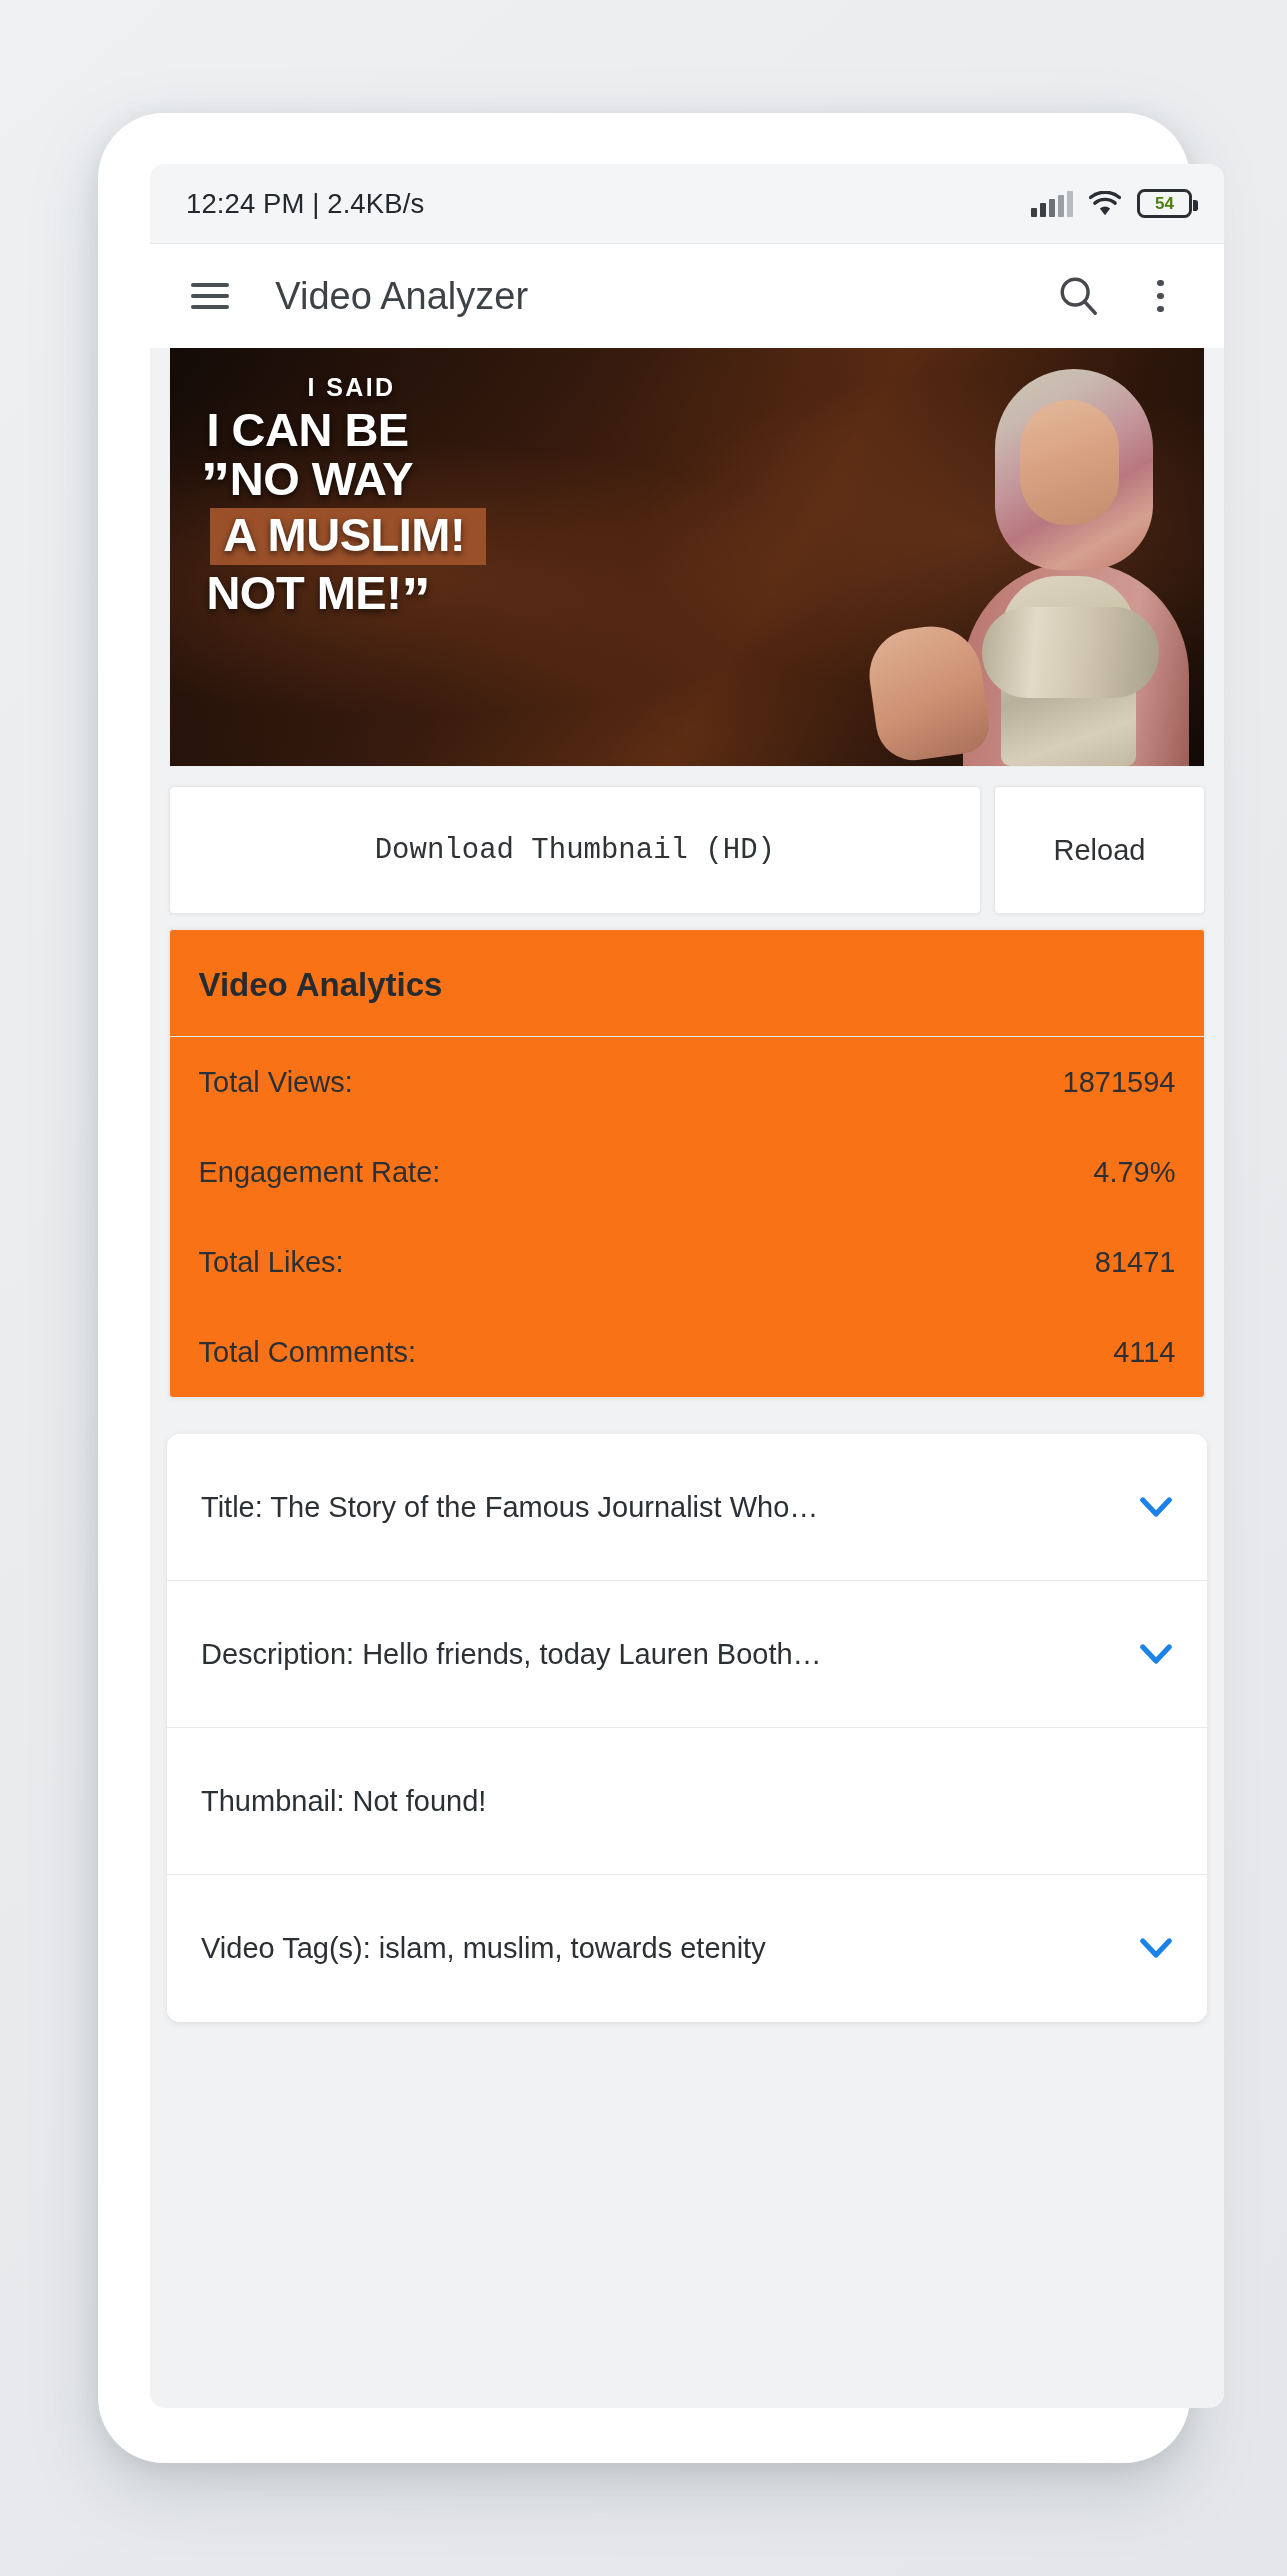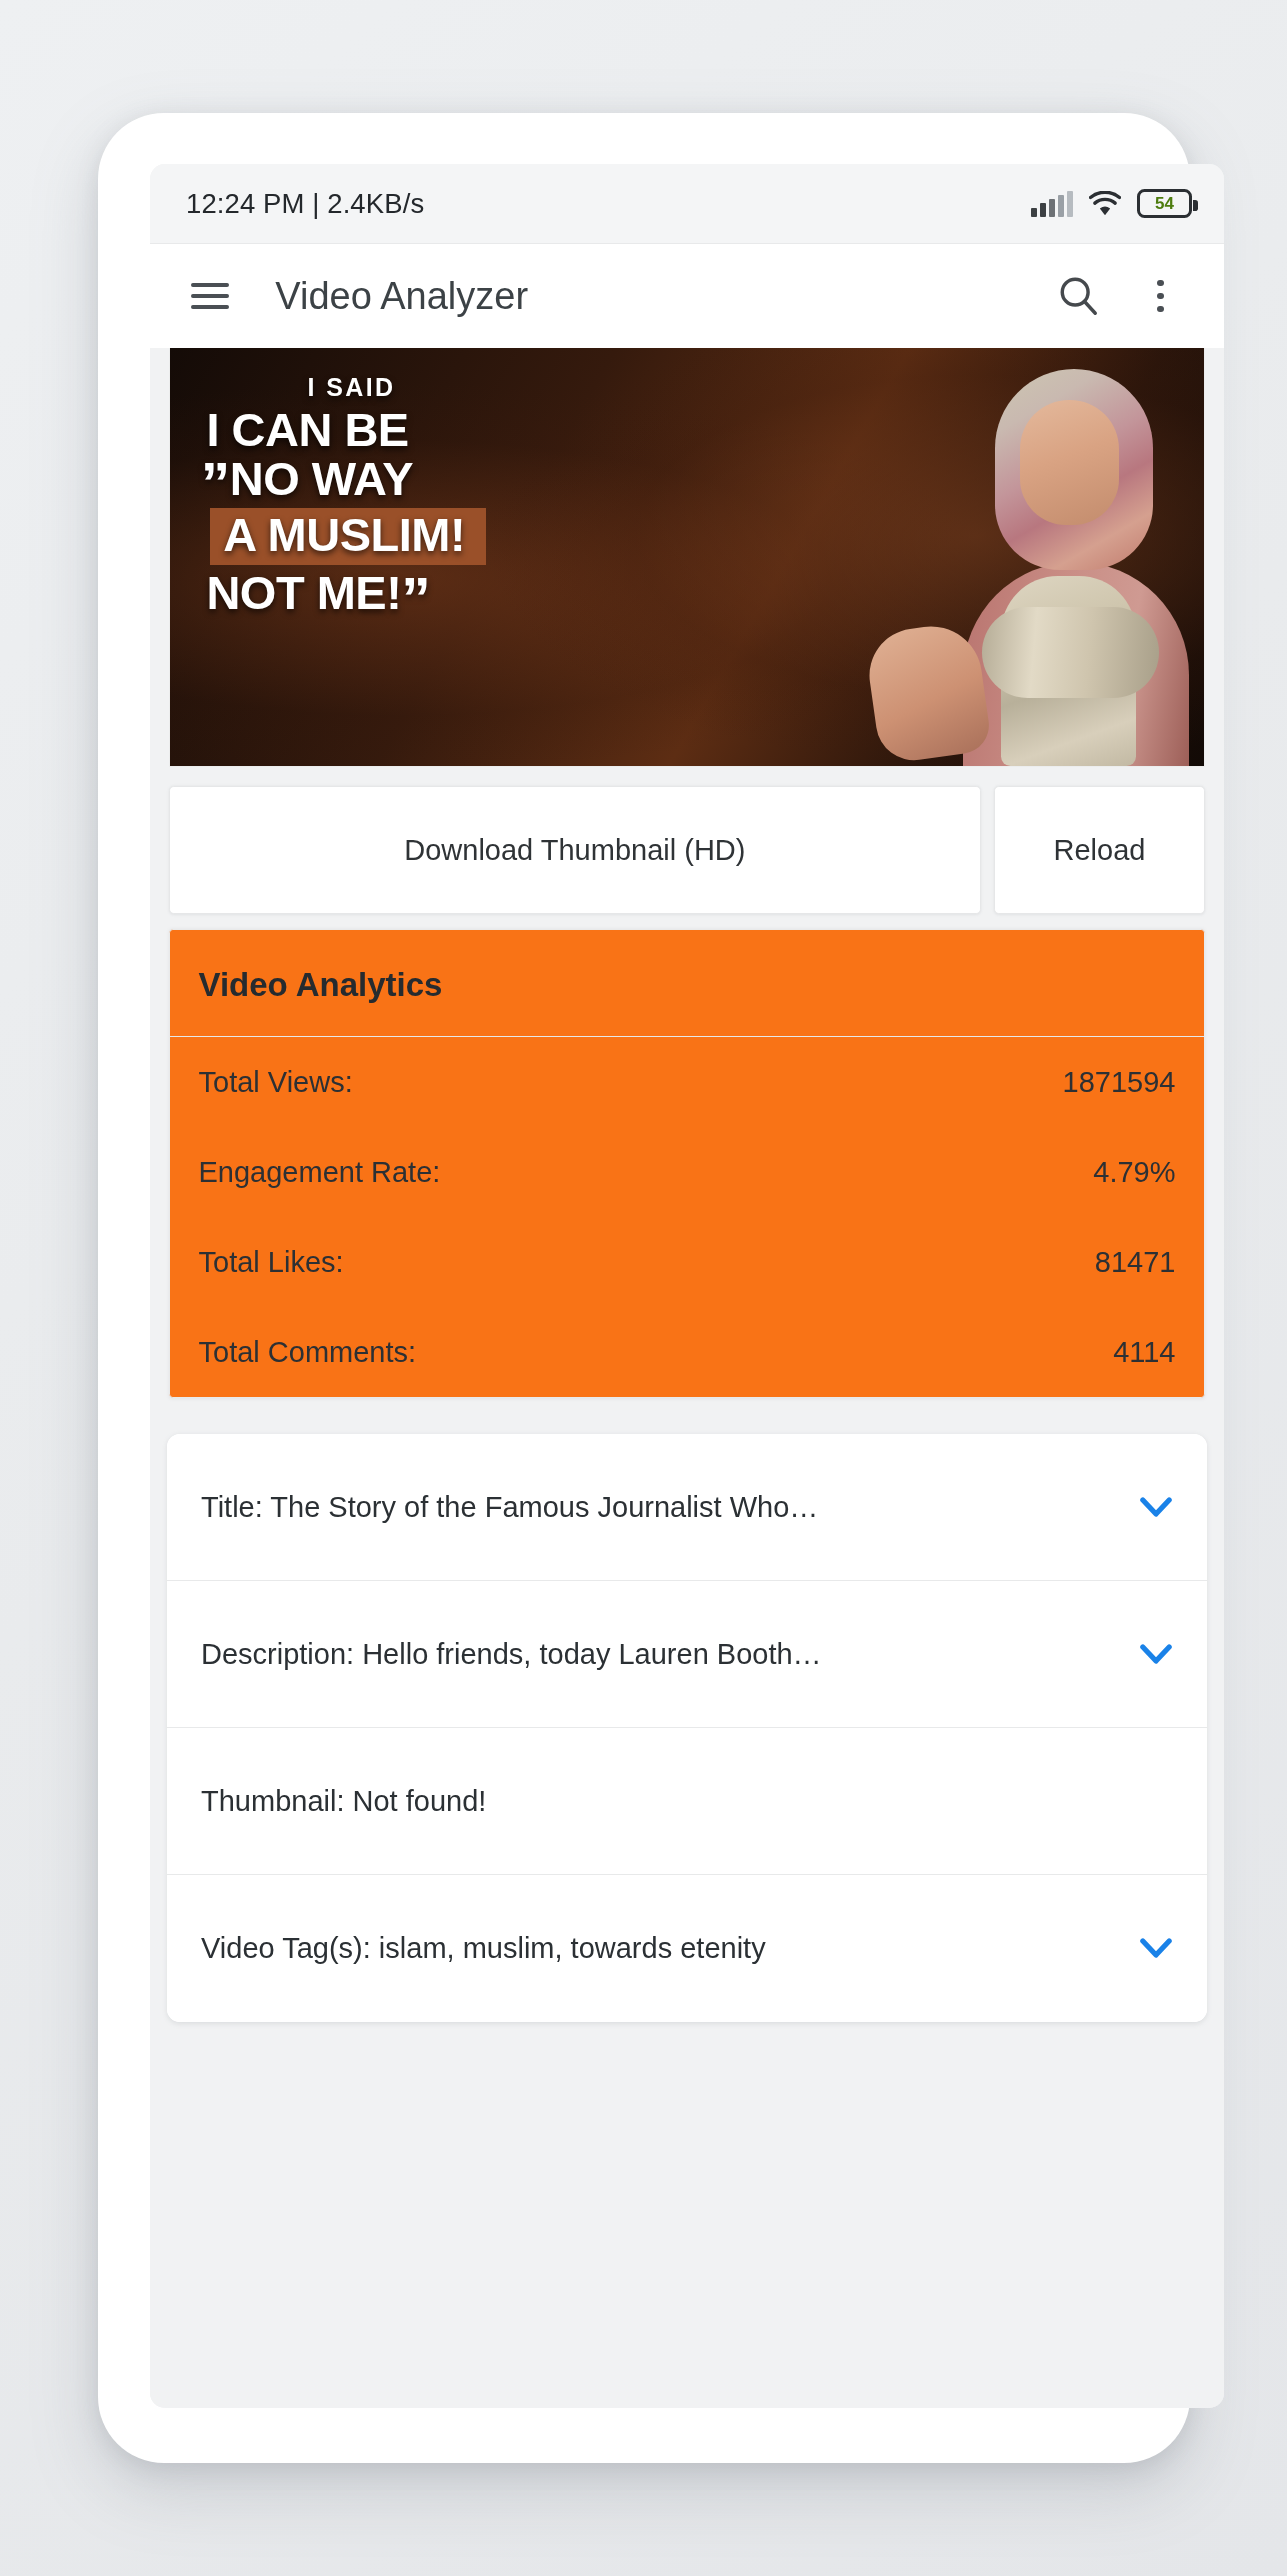--- a/index.html
+++ b/index.html
@@ -255,21 +255,21 @@
     border: 0.9px solid #e6e7e8;
     border-radius: 4.7px;
     height: 128px;
     display: flex;
     align-items: center;
     justify-content: center;
     font-size: 29px;
     color: #2f3336;
     box-shadow: 0 0.9px 2.8px rgba(130,135,140,0.14);
   }
-  .btn-dl { flex: 1 1 auto; }
+  .btn-dl { flex: 1 1 auto; font-family: Liberation Mono, monospace; }
   .btn-reload { flex: 0 0 211px; }
 
   
   .analytics {
     margin: 15px 19px 0 19px;
     background: #f97316;
     border: 0.9px solid #e9eaea;
     border-radius: 3.8px;
     box-shadow: 0 0.9px 3.8px rgba(130,135,140,0.13);
   }

